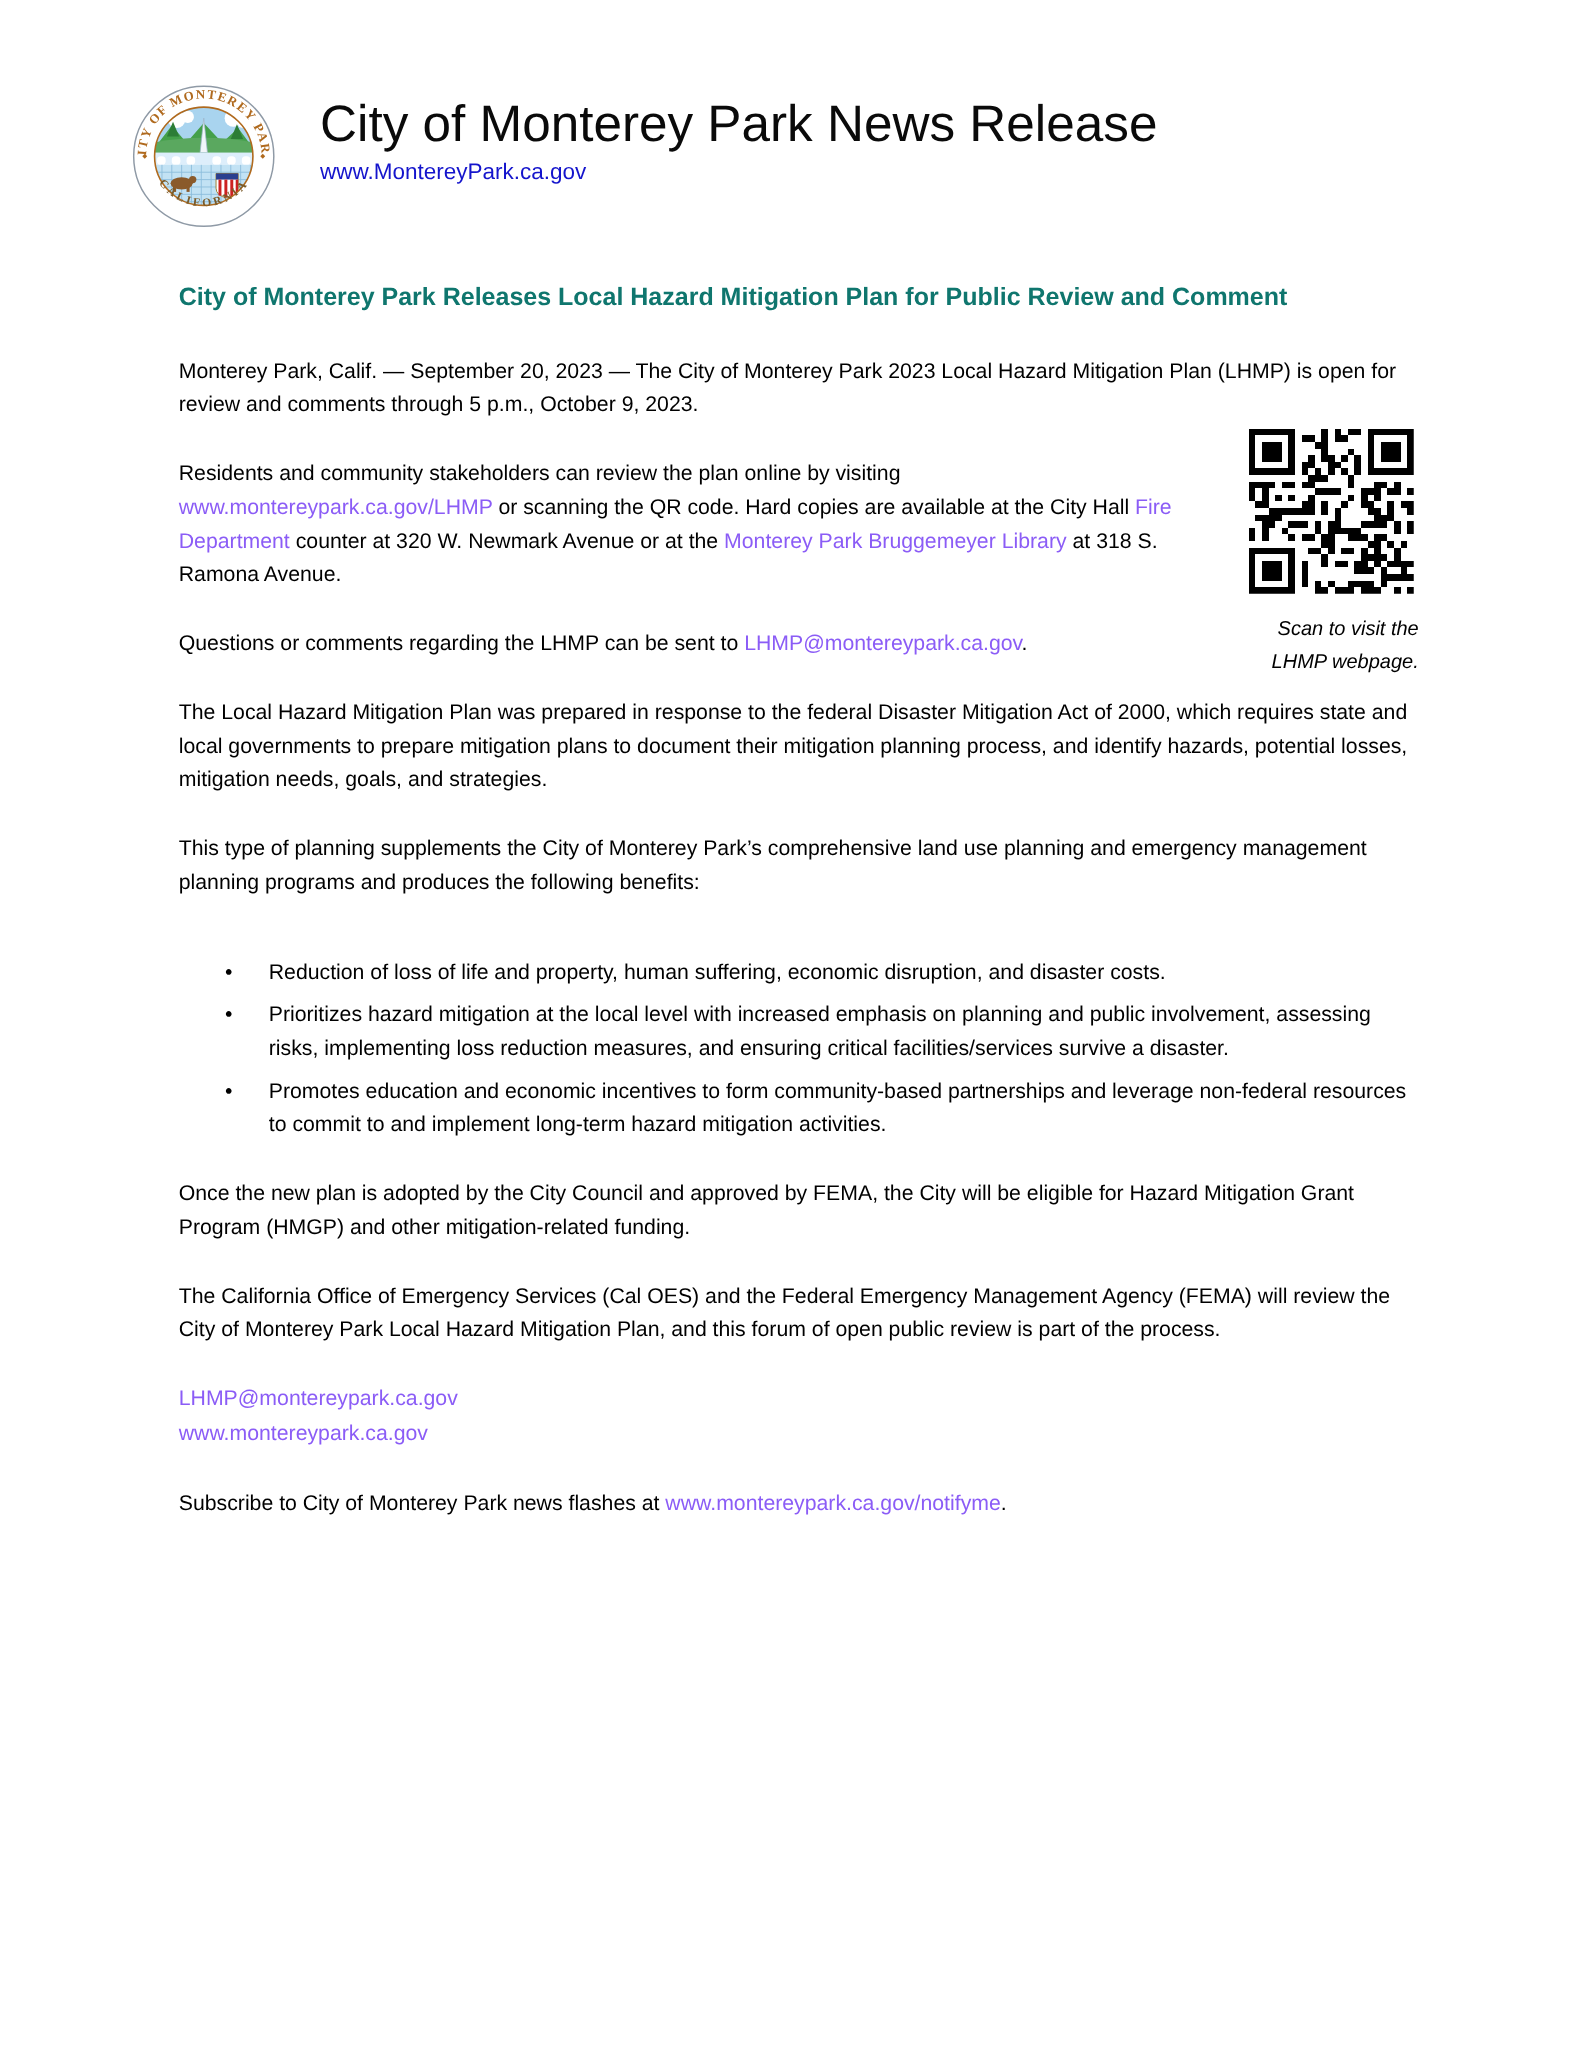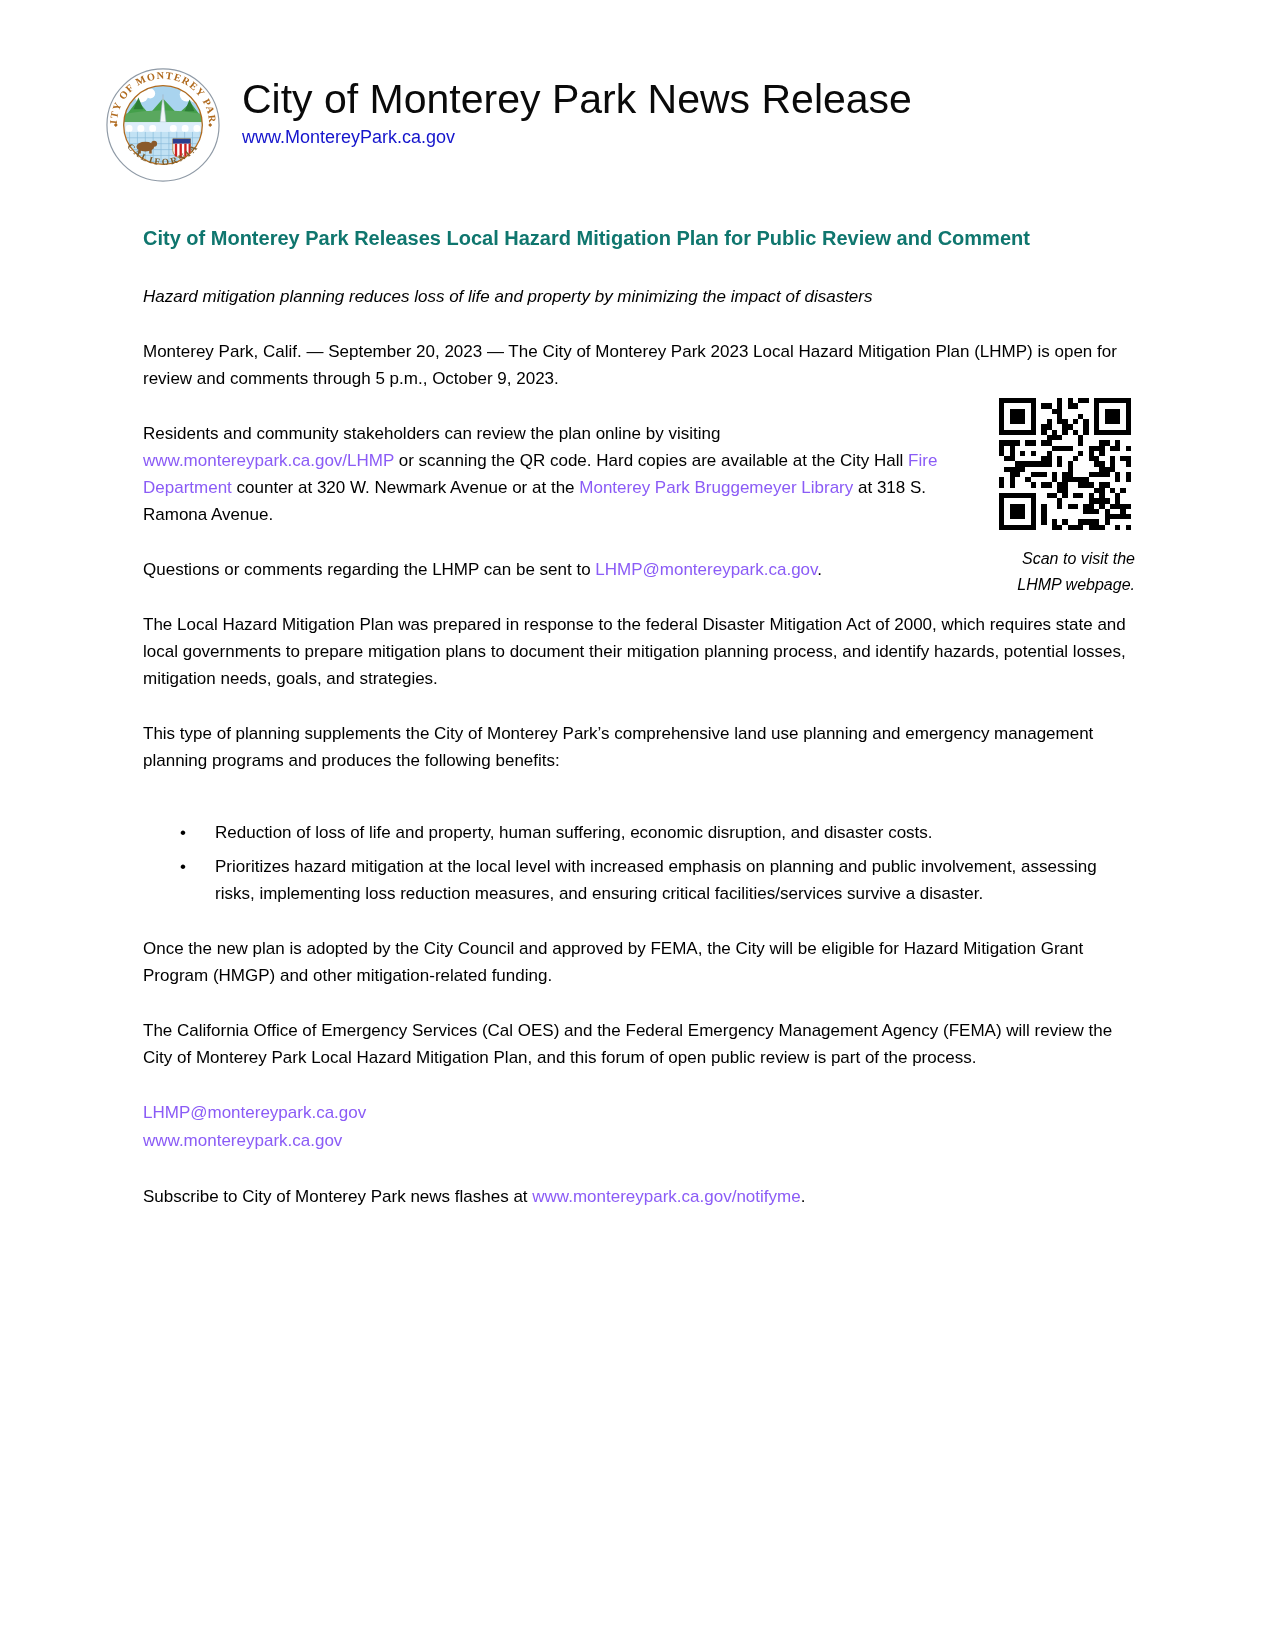--- a/index.html
+++ b/index.html
@@ -2,21 +2,21 @@
 <html><head>
 <meta charset="utf-8">
 <style>
   html,body{margin:0;padding:0;background:#ffffff;}
   body{width:1275px;min-height:1650px;font-family:"Liberation Sans","DejaVu Sans",sans-serif;color:#000;}
   .page{position:relative;width:1275px;min-height:1650px;background:#fff;overflow:hidden;}
 
   
   .header{display:flex;align-items:flex-start;padding:64px 0 0 104px;}
   .seal{width:118px;height:122px;flex:0 0 auto;}
-  .header-text{margin-left:20px;padding-top:12px;}
+  .header-text{margin-left:34px;padding-top:12px;}
   .header-title{font-size:41px;line-height:46px;color:#0a0a0a;letter-spacing:0px;}
   .header-link{display:inline-block;margin-top:5px;font-size:18px;color:#1414cc;text-decoration:none;cursor:pointer;}
 
   
   .content{margin:36px 140px 0 143px;font-size:17px;line-height:27px;}
   .content p{margin:28px 0 0 0;}
   h1.headline{font-size:20px;line-height:33px;font-weight:bold;margin:0;color:#0f766e;}
   .tagline{font-style:italic;}
   a.lnk{color:#8b5cf6;text-decoration:none;cursor:pointer;}
 
@@ -128,21 +128,20 @@
     <div class="header-text">
       <div class="header-title">City of Monterey Park News Release</div>
       <a class="header-link">www.MontereyPark.ca.gov</a>
     </div>
   </header>
 
   <main class="content">
 
     <h1 class="headline">City of Monterey Park Releases Local Hazard Mitigation Plan for Public Review and Comment</h1>
 
-    <p class="tagline">Hazard mitigation planning reduces loss of life and property by minimizing the impact of disasters</p>
 
     <p>Monterey Park, Calif. — September 20, 2023 — The City of Monterey Park 2023 Local Hazard Mitigation Plan (LHMP) is open for review and comments through 5 p.m., October 9, 2023.</p>
 
     <figure class="qr">
       <svg id="qr-svg" viewBox="0 0 25 25" shape-rendering="crispEdges" aria-hidden="true">
           <rect x="0" y="0" width="1" height="1" fill="#000"></rect>
           <rect x="1" y="0" width="1" height="1" fill="#000"></rect>
           <rect x="2" y="0" width="1" height="1" fill="#000"></rect>
           <rect x="3" y="0" width="1" height="1" fill="#000"></rect>
           <rect x="4" y="0" width="1" height="1" fill="#000"></rect>
@@ -442,20 +441,21 @@
 
     <p><span>Questions or comments regarding the LHMP can be sent to </span><a class="lnk">LHMP@montereypark.ca.gov</a><span>.</span></p>
 
     <p class="clear">The Local Hazard Mitigation Plan was prepared in response to the federal Disaster Mitigation Act of 2000, which requires state and local governments to prepare mitigation plans to document their mitigation planning process, and identify hazards, potential losses, mitigation needs, goals, and strategies.</p>
 
     <p>This type of planning supplements the City of Monterey Park’s comprehensive land use planning and emergency management planning programs and produces the following benefits:</p>
 
     <ul class="benefits">
       <li>Reduction of loss of life and property, human suffering, economic disruption, and disaster costs.</li>
       <li>Prioritizes hazard mitigation at the local level with increased emphasis on planning and public involvement, assessing risks, implementing loss reduction measures, and ensuring critical facilities/services survive a disaster.</li>
+      <li>Promotes education and economic incentives to form community-based partnerships and leverage non-federal resources to commit to and implement long-term hazard mitigation activities.</li>
     </ul>
 
     <p>Once the new plan is adopted by the City Council and approved by FEMA, the City will be eligible for Hazard Mitigation Grant Program (HMGP) and other mitigation-related funding.</p>
 
     <p>The California Office of Emergency Services (Cal OES) and the Federal Emergency Management Agency (FEMA) will review the City of Monterey Park Local Hazard Mitigation Plan, and this forum of open public review is part of the process.</p>
 
     <section class="contact">
       <p><a class="lnk">LHMP@montereypark.ca.gov</a></p>
       <p><a class="lnk">www.montereypark.ca.gov</a></p>
     </section>

